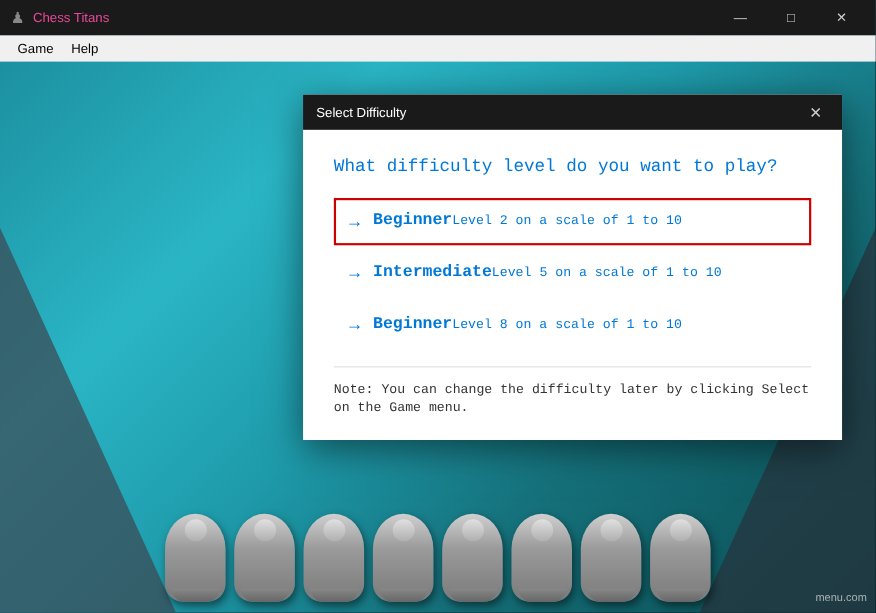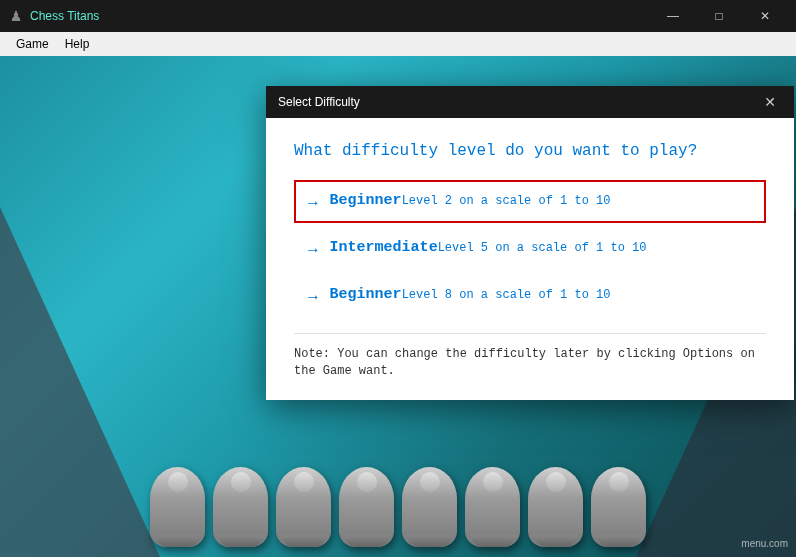--- a/index.html
+++ b/index.html
@@ -39,21 +39,21 @@
       height: 16px;
       margin-right: 6px;
       display: flex;
       align-items: center;
       justify-content: center;
       color: #888;
       font-size: 14px;
     }
 
     .title-bar-text {
-      color: #5eead4;
+      color: #ec4899;
       font-size: 12px;
       flex: 1;
     }
 
     .title-bar-controls {
       display: flex;
       gap: 0;
     }
 
     .title-bar-btn {
@@ -159,21 +159,21 @@
       border-right: 160px solid rgba(40,50,60,0.7);
       border-top: 350px solid transparent;
     }
 
     
     .dialog-overlay {
       position: absolute;
       top: 30px;
       left: 50%;
       transform: translateX(-25%);
-      width: 528px;
+      width: 490px;
       background: white;
       box-shadow: 0 8px 32px rgba(0,0,0,0.5);
       z-index: 100;
     }
 
     .dialog-title-bar {
       background: #1a1a1a;
       height: 32px;
       display: flex;
       align-items: center;
@@ -337,21 +337,21 @@
         </div>
 
         <div class="difficulty-option">
           <span class="arrow-icon">→</span>
           <div class="difficulty-info">
             <span class="difficulty-name">Beginner</span>
             <span class="difficulty-desc">Level 8 on a scale of 1 to 10</span>
           </div>
         </div>
 
-        <div class="dialog-note">Note: You can change the difficulty later by clicking Options on the Game want.</div>
+        <div class="dialog-note">Note: You can change the difficulty later by clicking Select on the Game menu.</div>
 
       </div>
     </div>
 
     <div class="watermark">menu.com</div>
   </div>
 
 </div>
 
 </body></html>

